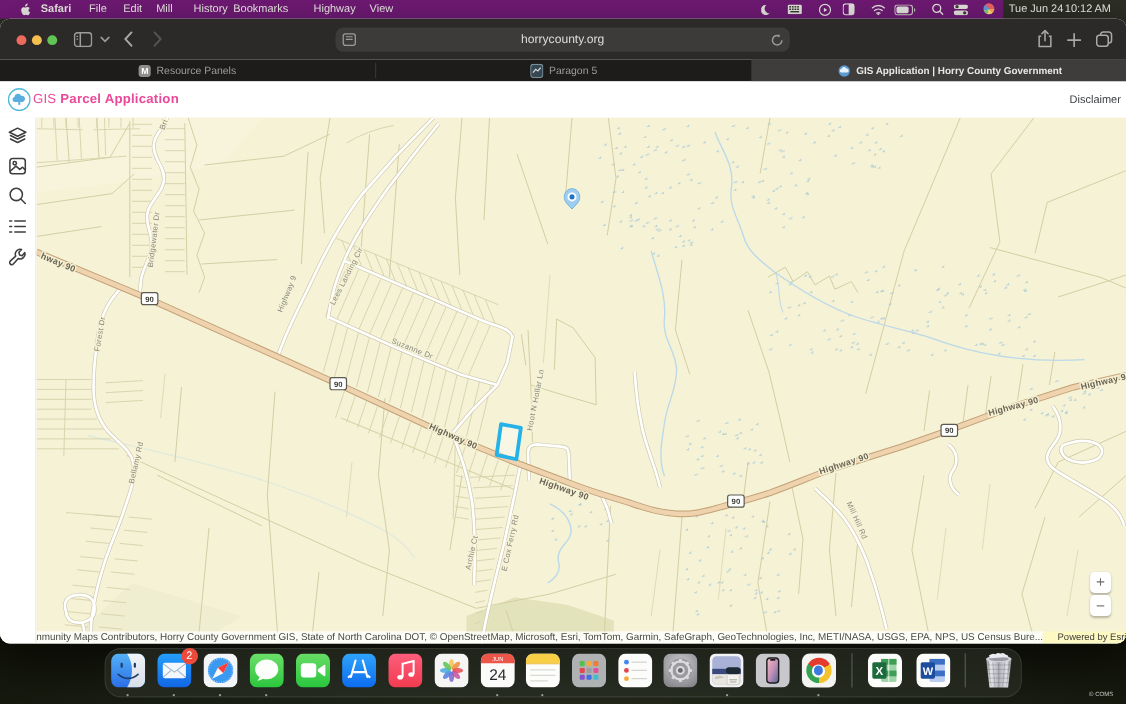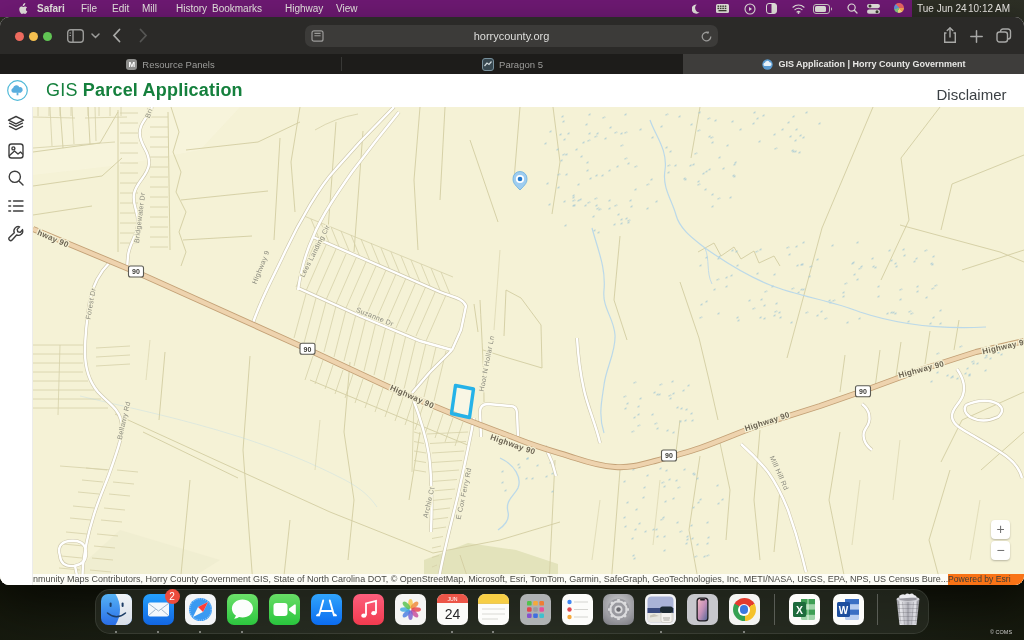--- a/index.html
+++ b/index.html
@@ -9,21 +9,21 @@
 .menubar{left:0;top:0;width:912px;height:17px;background:#701a75;color:#eceae6;font-size:10px}
 .menubar .mi{position:absolute;top:2.5px;white-space:nowrap}
 .window{left:0;top:17px;width:1024px;height:568px;border-radius:9px;overflow:hidden;background:#fff;box-shadow:0 18px 50px rgba(0,0,0,.55)}
 .toolbar{left:0;top:0;width:1024px;height:37px;background:#2b2a28}
 .tl{position:absolute;top:14.5px;width:9.5px;height:9.5px;border-radius:50%}
 .tabbar{left:0;top:37px;width:1024px;height:20px;background:#1d1c1a;color:#9d9d9b;font-size:9.5px}
 .tab{position:absolute;top:0;height:20px;display:flex;align-items:center;justify-content:center;white-space:nowrap}
 .hdr{left:0;top:57px;width:1024px;height:33px;background:#fff}
 .sidebar{left:0;top:90px;width:33px;height:478px;background:#fff;border-right:1px solid #ececea}
 .attr{left:33px;top:557px;width:915px;height:11px;background:rgba(255,255,255,.8);color:#4a4a44;font-size:9px;line-height:11.5px;white-space:nowrap;overflow:hidden}
-.esri{left:948px;top:557px;width:76px;height:11px;background:#f97316;color:#3d3d39;font-size:8.6px;line-height:11px;text-align:left}
+.esri{left:948px;top:557px;width:76px;height:11px;background:#fef9c3;color:#3d3d39;font-size:8.6px;line-height:11px;text-align:right}
 .zbtn{width:19px;height:19px;background:#fff;border-radius:4px;color:#6e6e6e;font-size:14px;line-height:18px;text-align:center;box-shadow:0 1px 2px rgba(0,0,0,.25)}
 .dock{left:95px;top:589px;width:834px;height:45px;background:rgba(44,48,38,.62);border:1px solid rgba(255,255,255,.09);border-radius:15px}
 .di{position:absolute;top:594px;width:31px;height:31px;border-radius:7px}
 .dot{position:absolute;top:630.5px;width:2.5px;height:2.5px;border-radius:50%;background:rgba(255,255,255,.55)}
 .ic{position:absolute}
 </style></head>
 <body>
 <div class="wallglow abs"></div>
 <div class="menubar abs">
     <svg class="ic" style="left:17px;top:3px" width="11" height="12" viewBox="0 0 11 12">
@@ -153,22 +153,22 @@
           <circle cx="5.5" cy="5.5" r="5.2" fill="#5b9bd0"></circle>
           <path d="M3,7 a1.6,1.6 0 0 1 0,-3.2 a2.3,2.3 0 0 1 4.4,-0.5 a1.9,1.9 0 0 1 0.8,3.7 Z" fill="#e8f2fa"></path>
         </svg>GIS Application | Horry County Government</div>
     </div>
     <div class="hdr abs">
       <svg class="ic" style="left:7px;top:6px" width="21" height="21" viewBox="0 0 21 21">
         <circle cx="10.5" cy="10.5" r="9.8" fill="#fff" stroke="#52bad8" stroke-width="1.2"></circle>
         <path d="M6.6,12.8 a2.4,2.4 0 0 1 -0.5,-4.7 a3.3,3.3 0 0 1 6.3,-0.9 a2.7,2.7 0 0 1 1.9,5 l-0.4,0.6 Z" fill="#5aaede"></path>
         <rect x="9.6" y="12.4" width="1.8" height="2.9" fill="#5aaede"></rect>
       </svg>
-      <div class="abs" style="left:46px;top:6px;height:20px;line-height:20px;font-size:18px;color:#15803d;letter-spacing:0.2px">GIS <b>Parcel Application</b></div>
-      <div class="abs" style="left:924px;top:12px;width:95px;text-align:center;font-size:15px;color:#3b4044">Disclaimer</div>
+      <div class="abs" style="left:30px;top:6px;height:20px;line-height:20px;font-size:12px;color:#ec4899;letter-spacing:0.2px">GIS <b>Parcel Application</b></div>
+      <div class="abs" style="left:924px;top:12px;width:95px;text-align:right;font-size:10px;color:#3b4044">Disclaimer</div>
     </div>
   </div>
 <div class="abs" style="left:0;top:17px;width:1024px;height:568px;border-radius:9px;overflow:hidden;pointer-events:none">
     <div class="abs" style="left:0;top:0;width:1024px;height:568px;background:transparent">
       <div class="abs" style="left:0;top:90px;width:1024px;height:478px;background:#f5f2d6"></div>
       <svg width="991" height="478" viewBox="33 107 991 478" style="position:absolute;left:33px;top:90px">
         <rect x="33" y="107" width="991" height="478" fill="#f5f2d6"></rect>
         <polygon points="424,560 468,543 516,550 558,564 558,578 424,578" fill="#e2e2b9" opacity="0.95"></polygon>
         <polygon points="33,107 240,107 200,150 120,165 33,175" fill="#f7f4dc" opacity="0.9"></polygon>
         <polygon points="120,530 220,560 180,585 60,585" fill="#efecd0" opacity="0.8"></polygon>

